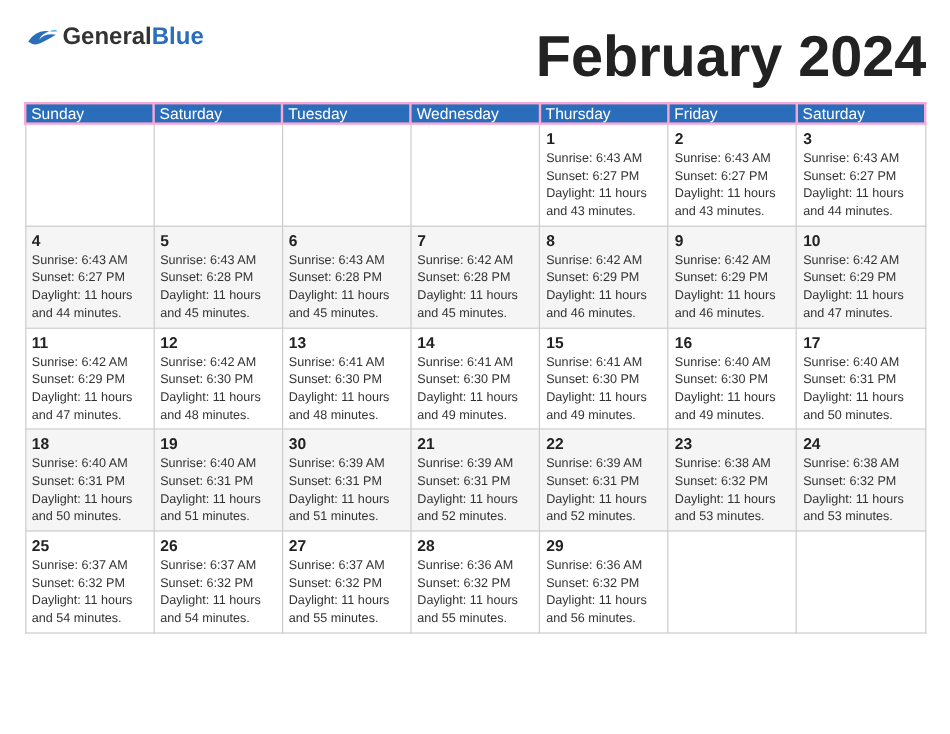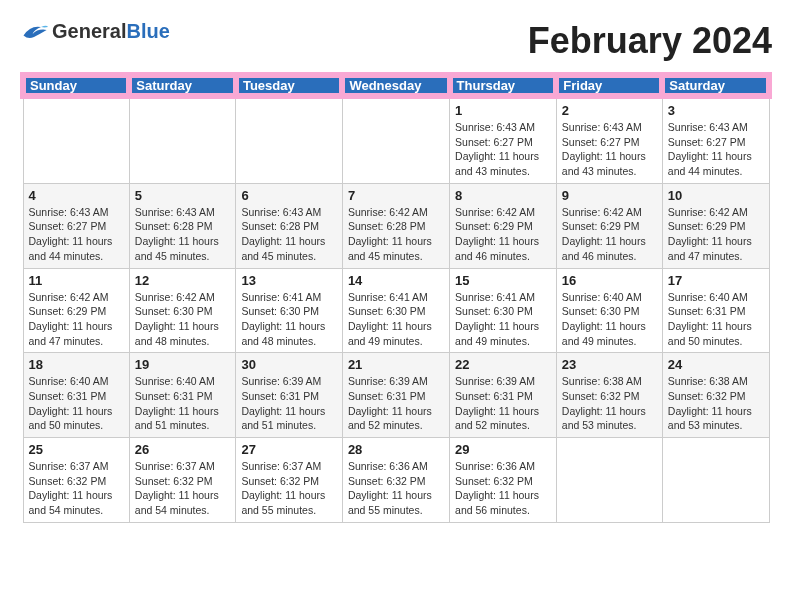--- a/index.html
+++ b/index.html
@@ -11,62 +11,62 @@
       padding: 20px;
     }
     .header-area {
       display: flex;
       justify-content: space-between;
       align-items: flex-start;
       margin-bottom: 10px;
     }
     .logo {
       display: flex;
-      align-items: flex-end;
+      align-items: flex-start;
       gap: 4px;
     }
     .logo-text-general {
       font-size: 20px;
       font-weight: bold;
       color: #333;
     }
     .logo-text-blue {
       font-size: 20px;
       font-weight: bold;
       color: #2a6ebb;
     }
     .logo-bird {
       width: 28px;
       height: 22px;
     }
     .title-area {
       text-align: right;
     }
     .month-title {
-      font-size: 36px;
+      font-size: 48px;
       font-weight: bold;
       color: #222;
     }
     .location-title {
       font-size: 16px;
       color: #444;
     }
     .calendar {
       width: 100%;
       border-collapse: collapse;
       font-size: 11px;
     }
     .calendar th {
       background-color: #2a6ebb;
       color: #fff;
       padding: 0 4px;
       text-align: left;
       font-size: 13px;
-      font-weight: bold;
-      border: 6px solid #f9a8d4;
+      font-weight: normal;
+      border: 2px solid #f9a8d4;
     }
     .calendar td {
       vertical-align: top;
       padding: 4px 5px;
       border: 1px solid #ccc;
       width: 108px;
       min-height: 80px;
       background: #fff;
     }
     .calendar tr:nth-child(even) td {

